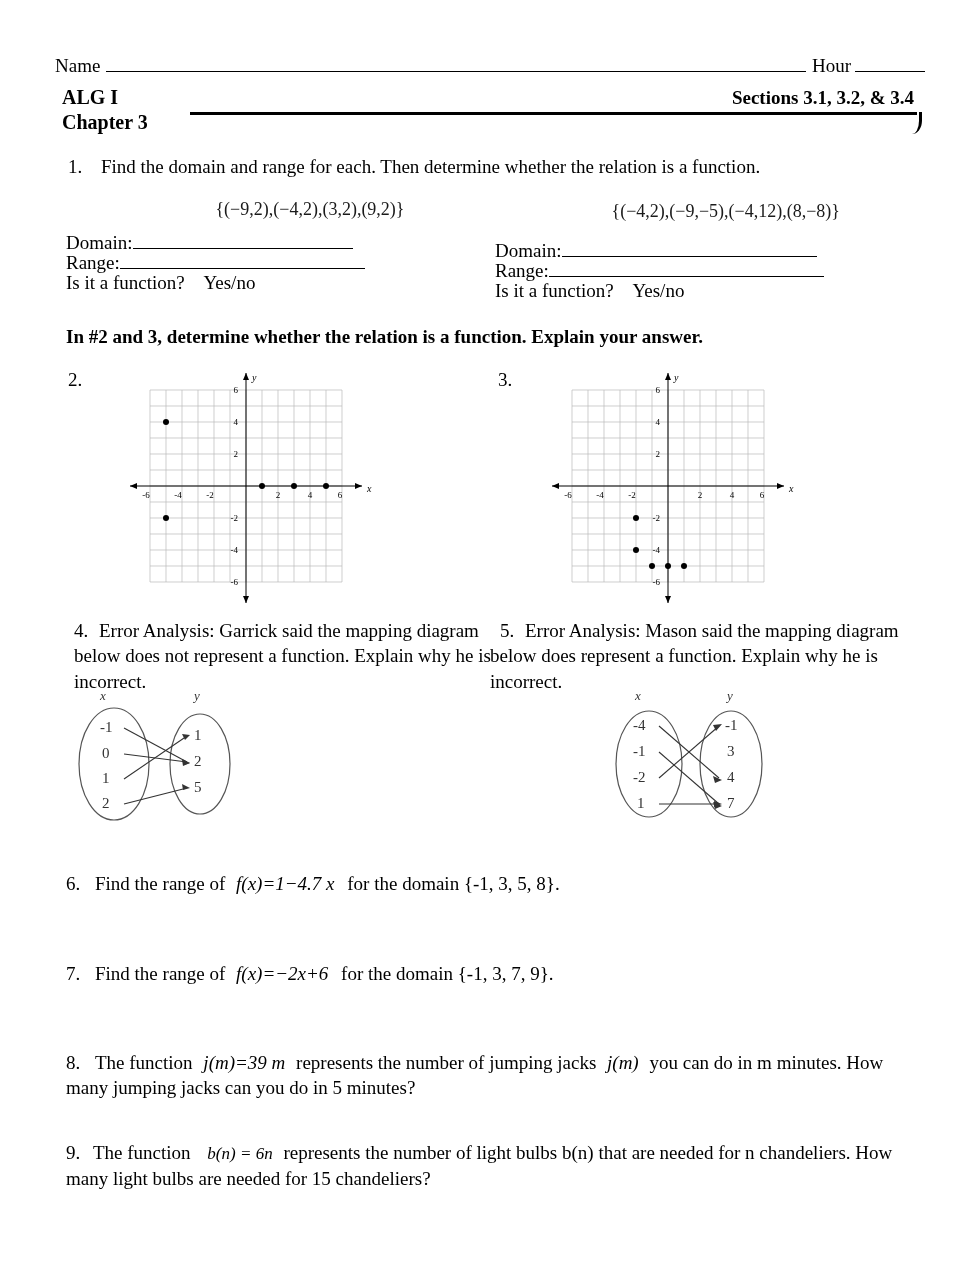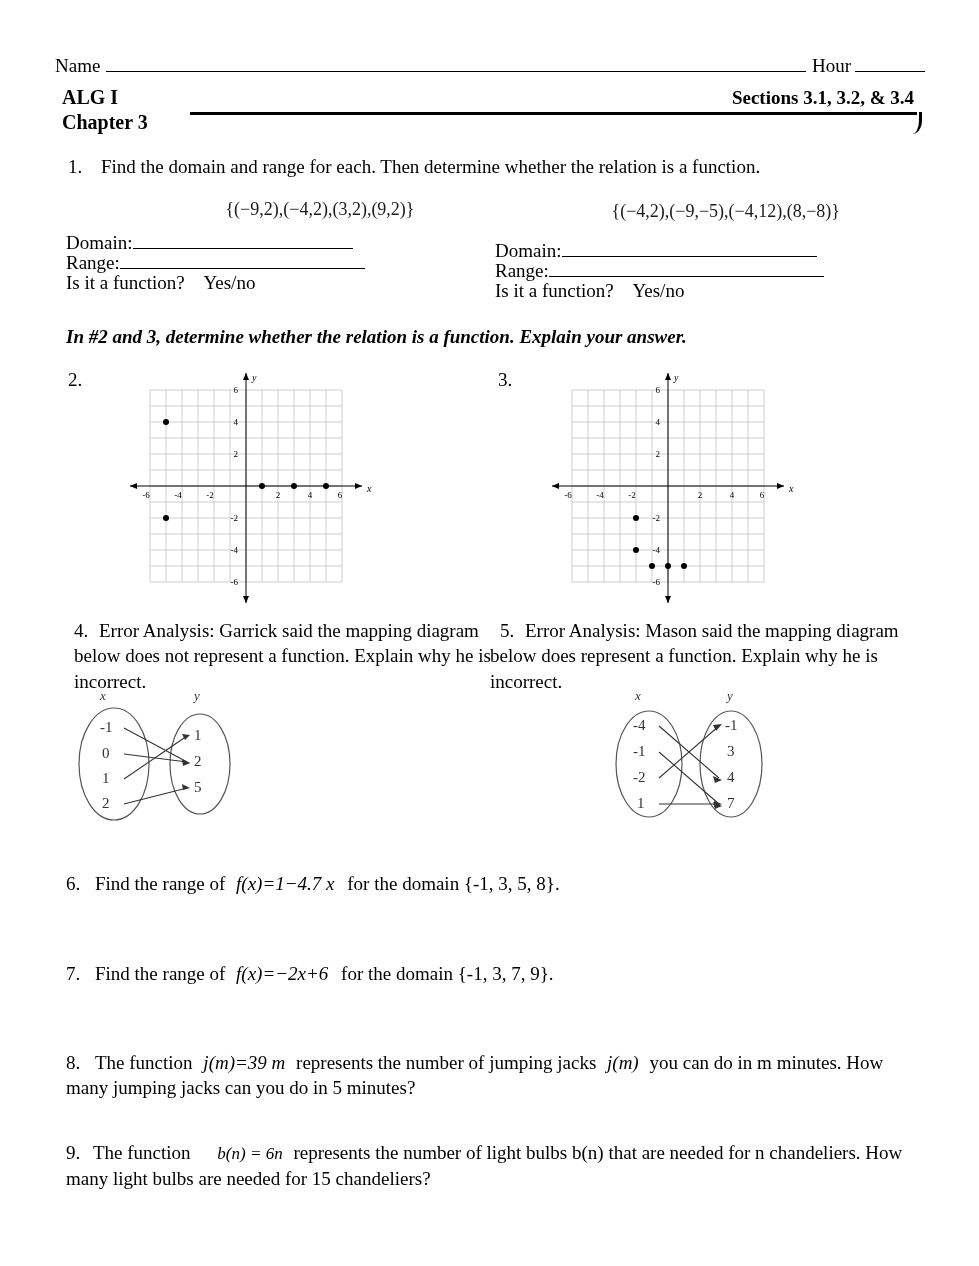--- a/index.html
+++ b/index.html
@@ -90,21 +90,21 @@
     border-right: 3px solid #000;
     border-radius: 0 0 60% 0;
   }
 
   
   .q {
     position: absolute;
     font-size: 19px;
     line-height: 1.33;
   }
-  .bold { font-weight: bold; font-style: italic; }
+  .bold { font-weight: bold; }
 
   .setnot {
     font-size: 18px;
     color: #1a1a1a;
   }
 
   .fillline {
     display: inline-block;
     border-bottom: 1px solid #000;
     height: 15px;
@@ -149,21 +149,21 @@
     <div class="title-row2">Chapter 3</div>
   </div>
   <div class="rule"></div>
   <div class="rule-tail"></div>
 
   <div class="q" style="left:68px; top:154px; width:860px;">
     <span>1.</span>
     <span style="margin-left:14px;">Find the domain and range for each.  Then determine whether the relation is a function.</span>
   </div>
 
-  <div class="q setnot" style="left:170px; top:198px; width:300px; text-align:center;">{(−9,2),(−4,2),(3,2),(9,2)}</div>
+  <div class="q setnot" style="left:160px; top:198px; width:300px; text-align:center;">{(−9,2),(−4,2),(3,2),(9,2)}</div>
 
   <div class="q" style="left:66px; top:230px; width:400px;">
     <span>Domain:</span><span class="fillline" style="width:220px;"></span>
   </div>
   <div class="q" style="left:66px; top:250px; width:400px;">
     <span>Range:</span><span class="fillline" style="width:245px;"></span>
   </div>
   <div class="q" style="left:66px; top:270px; width:400px;">
     <span>Is it a function?</span>
     <span style="margin-left:14px;">Yes/no</span>
@@ -411,17 +411,17 @@
     <span style="margin-left:10px;">The function</span>
     <span class="eq-img" style="margin-left:6px;">j(m)=39 m</span>
     <span style="margin-left:6px;">represents the number of jumping jacks</span>
     <span class="eq-img" style="margin-left:6px;">j(m)</span>
     <span style="margin-left:6px;">you can do in m minutes. How many jumping jacks can you do in 5 minutes?</span>
   </div>
 
   <div class="q" style="left:66px; top:1140px; width:850px;">
     <span>9.</span>
     <span style="margin-left:8px;">The function</span>
-    <span class="eq-img" style="margin-left:22px; font-size:17px;">b(n) = 6n</span>
+    <span class="eq-img" style="margin-left:12px; font-size:17px;">b(n) = 6n</span>
     <span style="margin-left:6px;">represents the number of light bulbs b(n) that are needed for n chandeliers. How many light bulbs are needed for 15 chandeliers?</span>
   </div>
 
 </div>
 
 </body></html>

